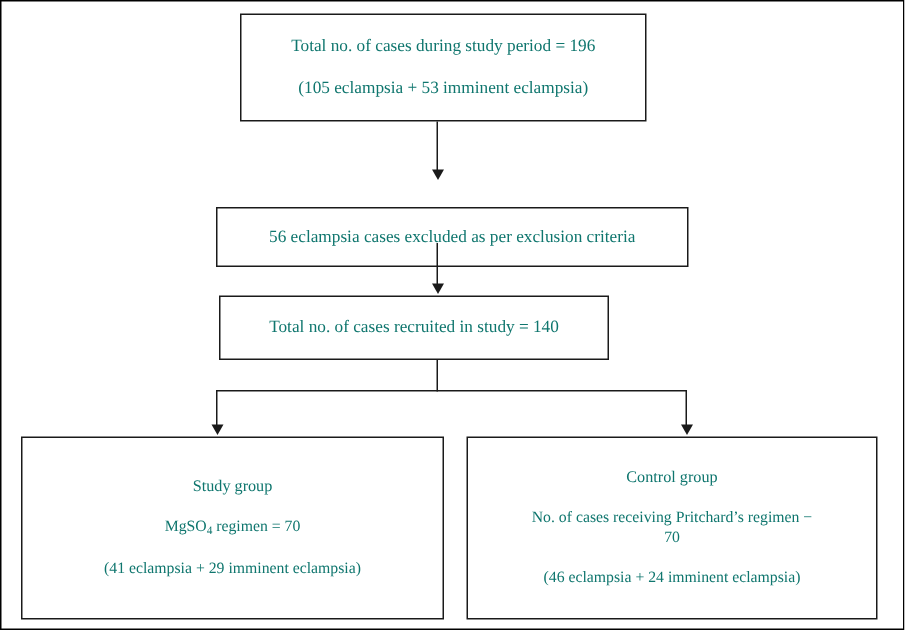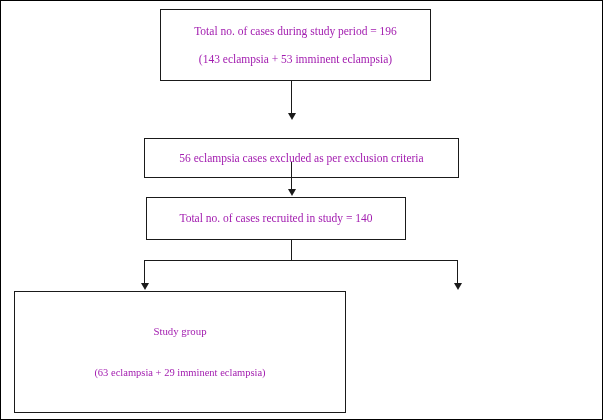--- a/index.html
+++ b/index.html
@@ -9,21 +9,21 @@
   }
   #page {
     position: relative;
     width: 603px;
     height: 420px;
     background: #ffffff;
     box-sizing: border-box;
     border: 1px solid #000000;
     overflow: hidden;
     font-family: "Liberation Serif", "DejaVu Serif", serif;
-    color: #a21caf;
+    color: #0f766e;
     text-decoration: underline;
   }
   .node {
     position: absolute;
     box-sizing: border-box;
     border: 1px solid #1a1a1a;
     background: #ffffff;
     display: flex;
     flex-direction: column;
     align-items: center;
@@ -62,41 +62,41 @@
     font-size: 11.5px;
     margin-top: 16px;
   }
   
   #box-recruited {
     left: 145px; top: 196px; width: 260px; height: 43px;
     font-size: 11.5px;
   }
   
   #box-study-group {
-    left: 13px; top: 290px; width: 332px; height: 122px;
+    left: 13px; top: 290px; width: 282px; height: 122px;
     font-size: 10.5px;
     padding: 0 6px;
   }
   #box-control-group {
     left: 310px; top: 290px; width: 274px; height: 122px;
     font-size: 10.5px;
     padding: 0 6px;
   }
   .grp-title { font-size: 10.8px; }
   sub { font-size: 0.72em; vertical-align: -0.28em; }
 </style>
 </head>
 <body>
 
 <div id="page">
 
   <div class="node" id="box-total-cases">
     <span class="ln">Total no. of cases during study period = 196</span>
     <span class="gap-md"></span>
-    <span class="ln">(143 eclampsia + 53 imminent eclampsia)</span>
+    <span class="ln">(105 eclampsia + 53 imminent eclampsia)</span>
   </div>
 
   <div class="line vline" style="left:290px; top:80px; height:34px;"></div>
   <div class="arrowhead" style="left:287px; top:112px;"></div>
 
   <div class="node" id="box-excluded">
     <span class="ln">56 eclampsia cases excluded as per exclusion criteria</span>
   </div>
 
   <div class="line vline" style="left:290px; top:161px; height:29px;"></div>
@@ -109,18 +109,27 @@
   <div class="line vline" style="left:290px; top:239px; height:21px;"></div>
   <div class="line hline" style="left:143px; top:259px; width:314px;"></div>
   <div class="line vline" style="left:143px; top:259px; height:25px;"></div>
   <div class="arrowhead" style="left:140px; top:282px;"></div>
   <div class="line vline" style="left:456px; top:259px; height:25px;"></div>
   <div class="arrowhead" style="left:453px; top:282px;"></div>
 
   <div class="node" id="box-study-group">
     <span class="ln grp-title">Study group</span>
     <span class="gap-md"></span>
+    <span class="ln"><span>MgSO</span><sub>4</sub><span> regimen = 70</span></span>
     <span class="gap-md"></span>
-    <span class="ln">(63 eclampsia + 29 imminent eclampsia)</span>
+    <span class="ln">(41 eclampsia + 29 imminent eclampsia)</span>
   </div>
 
+  <div class="node" id="box-control-group">
+    <span class="ln grp-title">Control group</span>
+    <span class="gap-md"></span>
+    <span class="ln">No. of cases receiving Pritchard’s regimen −</span>
+    <span class="ln">70</span>
+    <span class="gap-md"></span>
+    <span class="ln">(46 eclampsia + 24 imminent eclampsia)</span>
+  </div>
 
 </div>
 
 </body></html>

